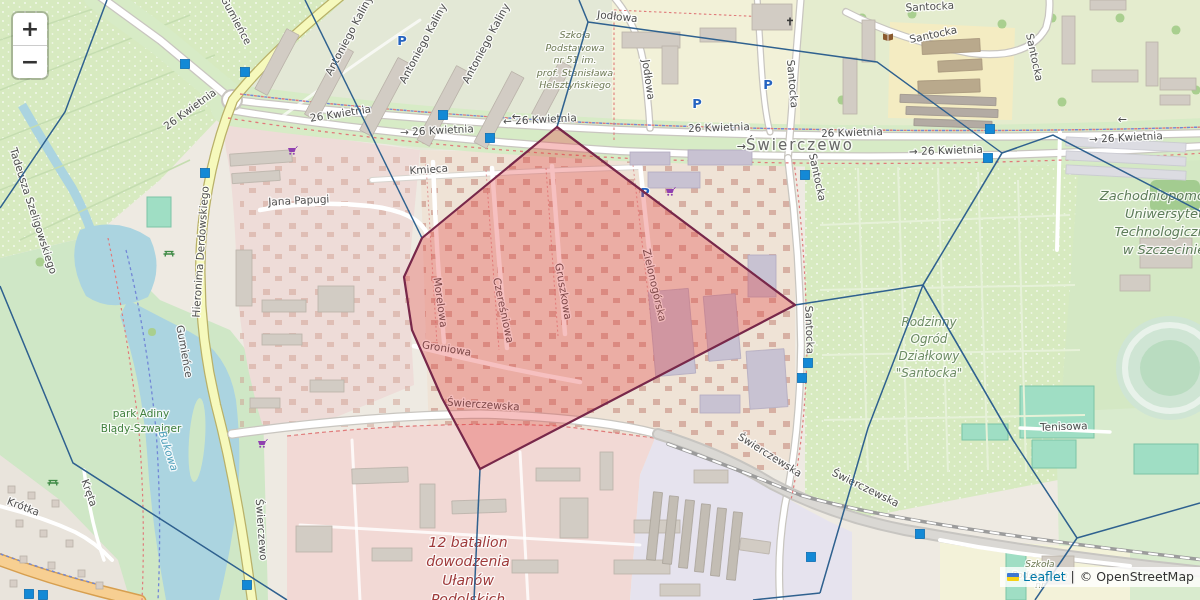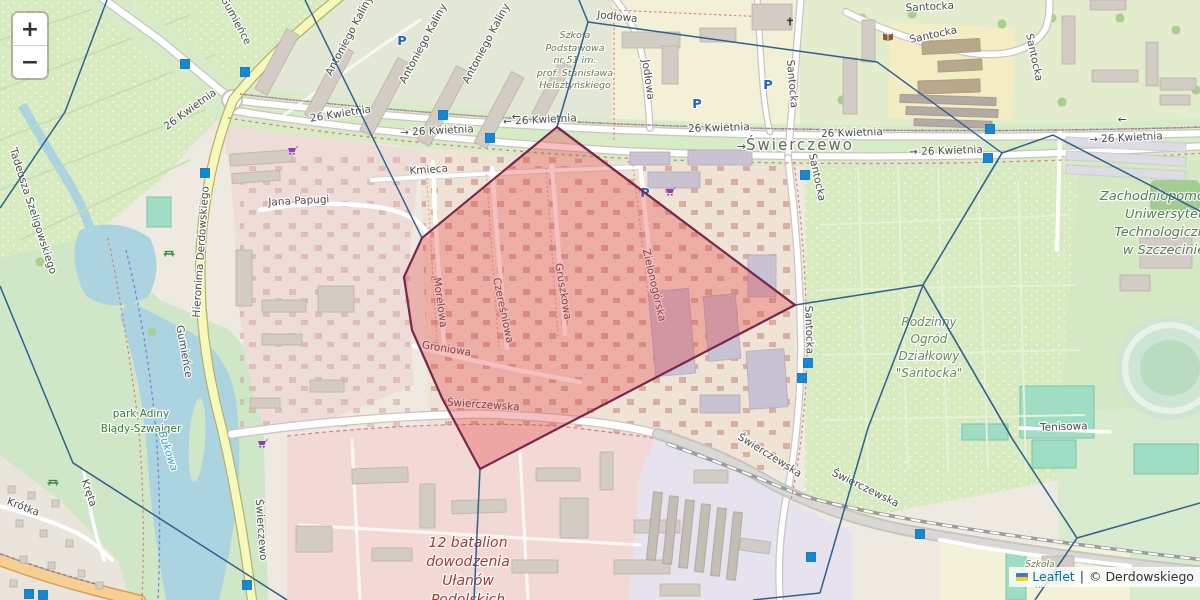--- a/index.html
+++ b/index.html
@@ -420,15 +420,15 @@
 
 <div class="zoom-ctl">
   <a class="zoom-btn">+</a>
   <a class="zoom-btn">−</a>
 </div>
 
 <div class="attrib">
   <span class="flag"></span>
   <a>Leaflet</a>
   <span class="sep">|</span>
-  <span>© Derdowskiego</span>
+  <span>© OpenStreetMap</span>
 </div>
 </div>
 
 </body></html>

